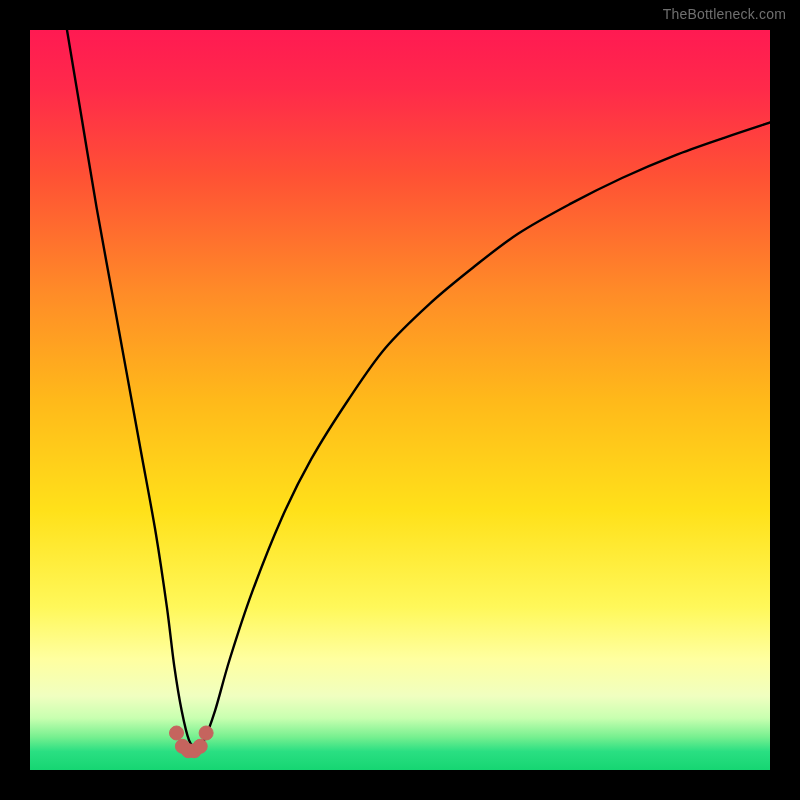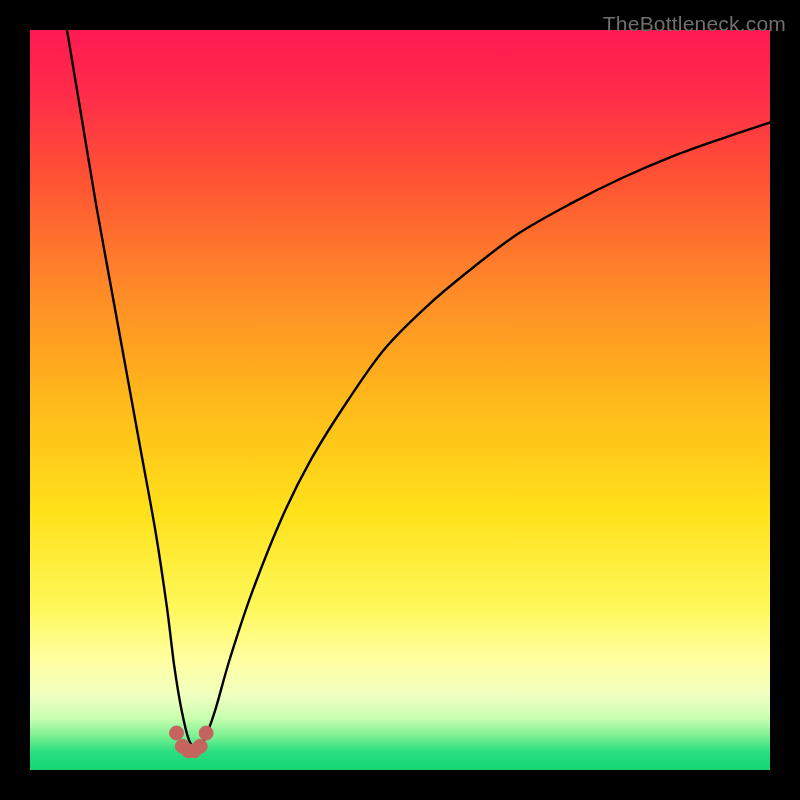--- a/index.html
+++ b/index.html
@@ -21,24 +21,24 @@
   }
   .plot {
     position: absolute;
     left: 0;
     top: 0;
     width: 740px;
     height: 740px;
   }
   .watermark {
     position: absolute;
-    top: 12px;
+    top: 6px;
     right: 14px;
     color: #6f6f6f;
-    font-size: 21px;
+    font-size: 14px;
     font-weight: 500;
     letter-spacing: 0.2px;
   }
   svg { display: block; }
 </style>
 </head>
 <body>
 
 <div class="frame">
   <svg class="plot" viewBox="0 0 740 740" width="740" height="740" preserveAspectRatio="none">

